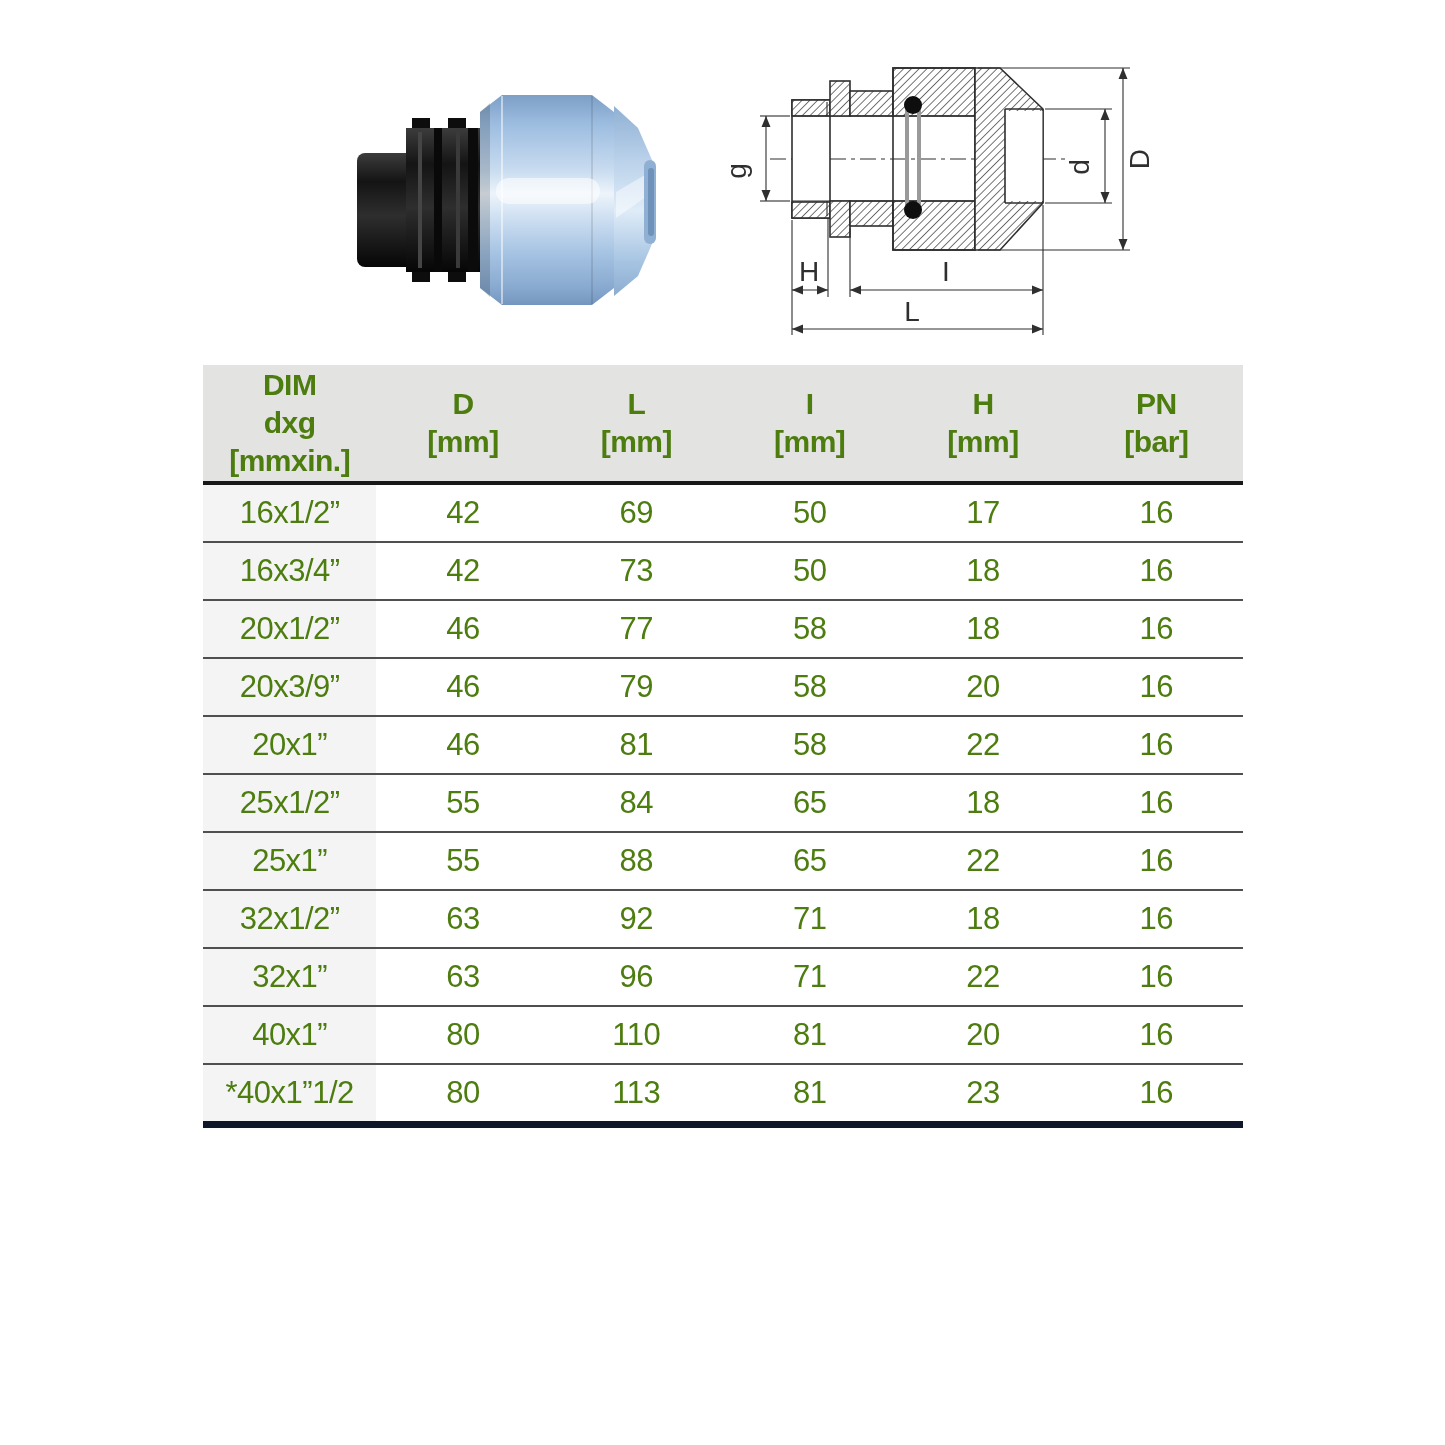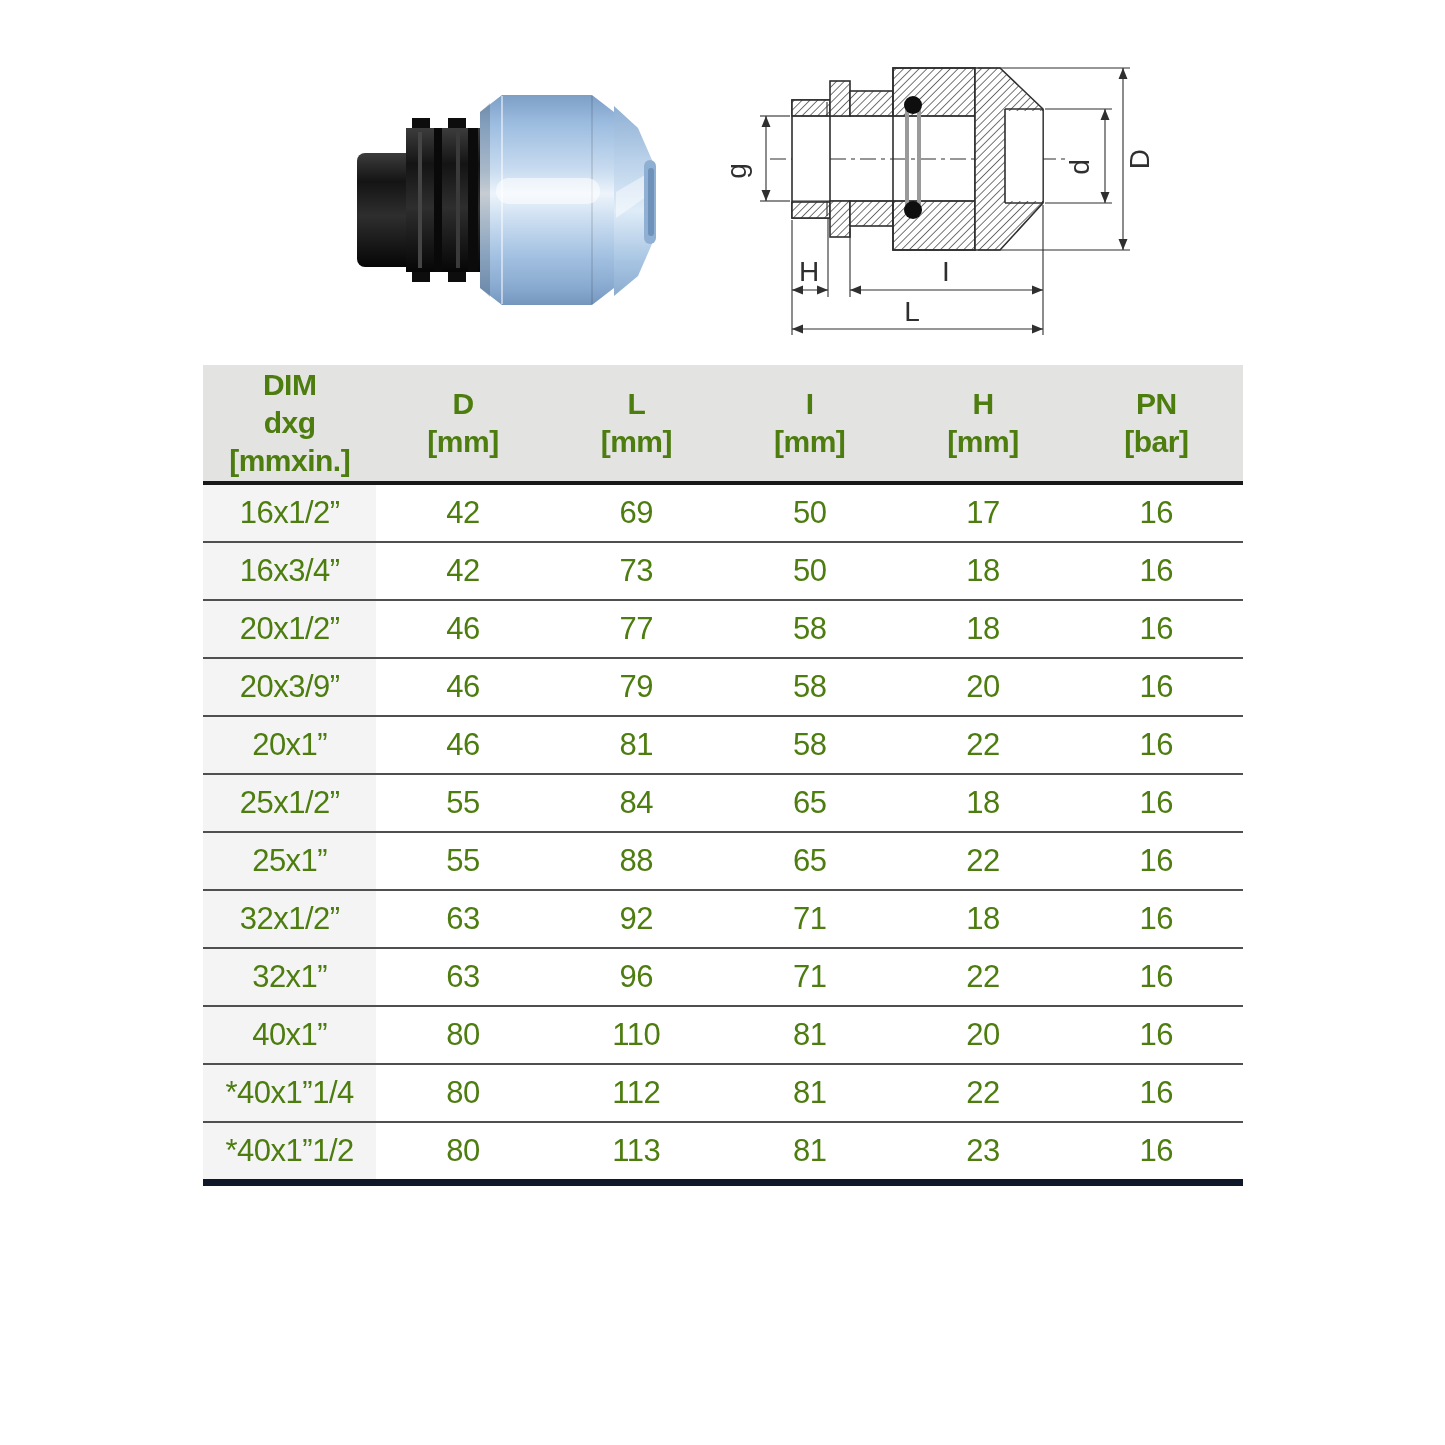--- a/index.html
+++ b/index.html
@@ -312,28 +312,20 @@
     </tr>
         <tr>
       <td>40x1”</td>
       <td>80</td>
       <td>110</td>
       <td>81</td>
       <td>20</td>
       <td>16</td>
     </tr>
         <tr>
-      <td>*40x1”1/4</td>
-      <td>80</td>
-      <td>112</td>
-      <td>81</td>
-      <td>22</td>
-      <td>16</td>
-    </tr>
-        <tr>
       <td>*40x1”1/2</td>
       <td>80</td>
       <td>113</td>
       <td>81</td>
       <td>23</td>
       <td>16</td>
     </tr>
       </tbody>
   </table>
 

